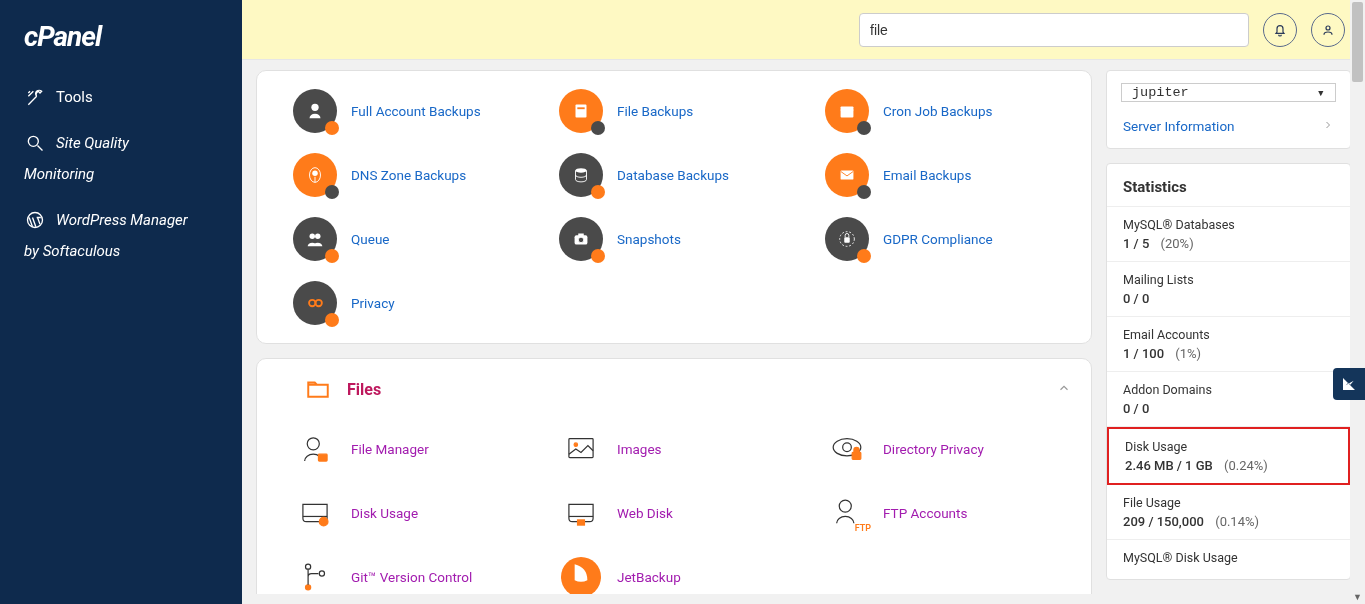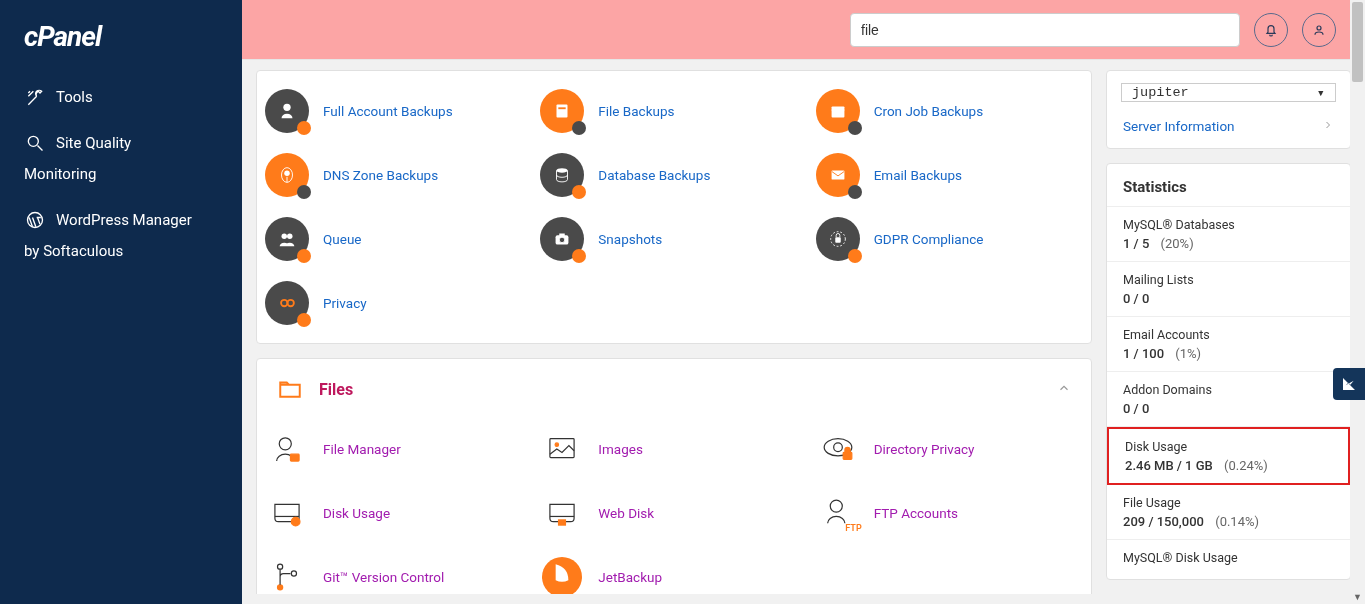--- a/index.html
+++ b/index.html
@@ -32,38 +32,38 @@
   align-items: center;
   padding: 10px 24px;
   color: #fff;
   font-size: 15px;
   gap: 10px;
   cursor: pointer;
   line-height: 1.7;
 }
 .nav-item .icon-wrap { width: 22px; height: 22px; display:flex; align-items:center; justify-content:center; flex-shrink:0;}
 .nav-item svg { width: 20px; height: 20px; stroke:#fff; fill:none; stroke-width:1.6;}
-.nav-item.multi { display:block; padding:10px 24px;}
+.nav-item.multi { display:block; padding:10px 24px;font-style:italic;}
 .nav-item.multi .row1 { display:flex; align-items:center; gap:10px;}
 .nav-item.multi .row2 { padding-left:0px; margin-top:6px;}
 
 .main-wrap {
   flex: 1;
   display: flex;
   flex-direction: column;
   overflow: hidden;
   background:#fff;
 }
 .topbar {
   height: 60px;
-  background: #fca5a5;
+  background: #fef9c3;
   display: flex;
   align-items: center;
   justify-content: flex-end;
-  padding: 0 29px;
+  padding: 0 20px;
   gap: 14px;
   border-bottom:1px solid #e6e6e6;
 }
 .search-input {
   width: 390px;
   height: 34px;
   border: 1px solid #ccc;
   border-radius: 4px;
   padding: 0 10px;
   font-size: 14px;
@@ -89,22 +89,23 @@
   background:#f1f1f1;
   padding:10px 14px;
   gap:14px;
 }
 .center-col { flex:1; overflow-y:auto; }
 .right-col { width:245px; flex-shrink:0; display:flex; flex-direction:column; gap:14px; overflow-y:auto;}
 
 .panel {
   background:#fff;
   border:1px solid #e0e0e0;
-  border-radius:4px;
+  border-radius:10px;
   margin-bottom:14px;
+  padding-left:28px;
 }
 .panel-header {
   display:flex; align-items:center; gap:14px;
   padding:16px 20px;
   font-weight:700;
   font-size:16px;
   color:#be185d;
   cursor:pointer;
 }
 .panel-header .header-icon { width:28px; height:28px; }

